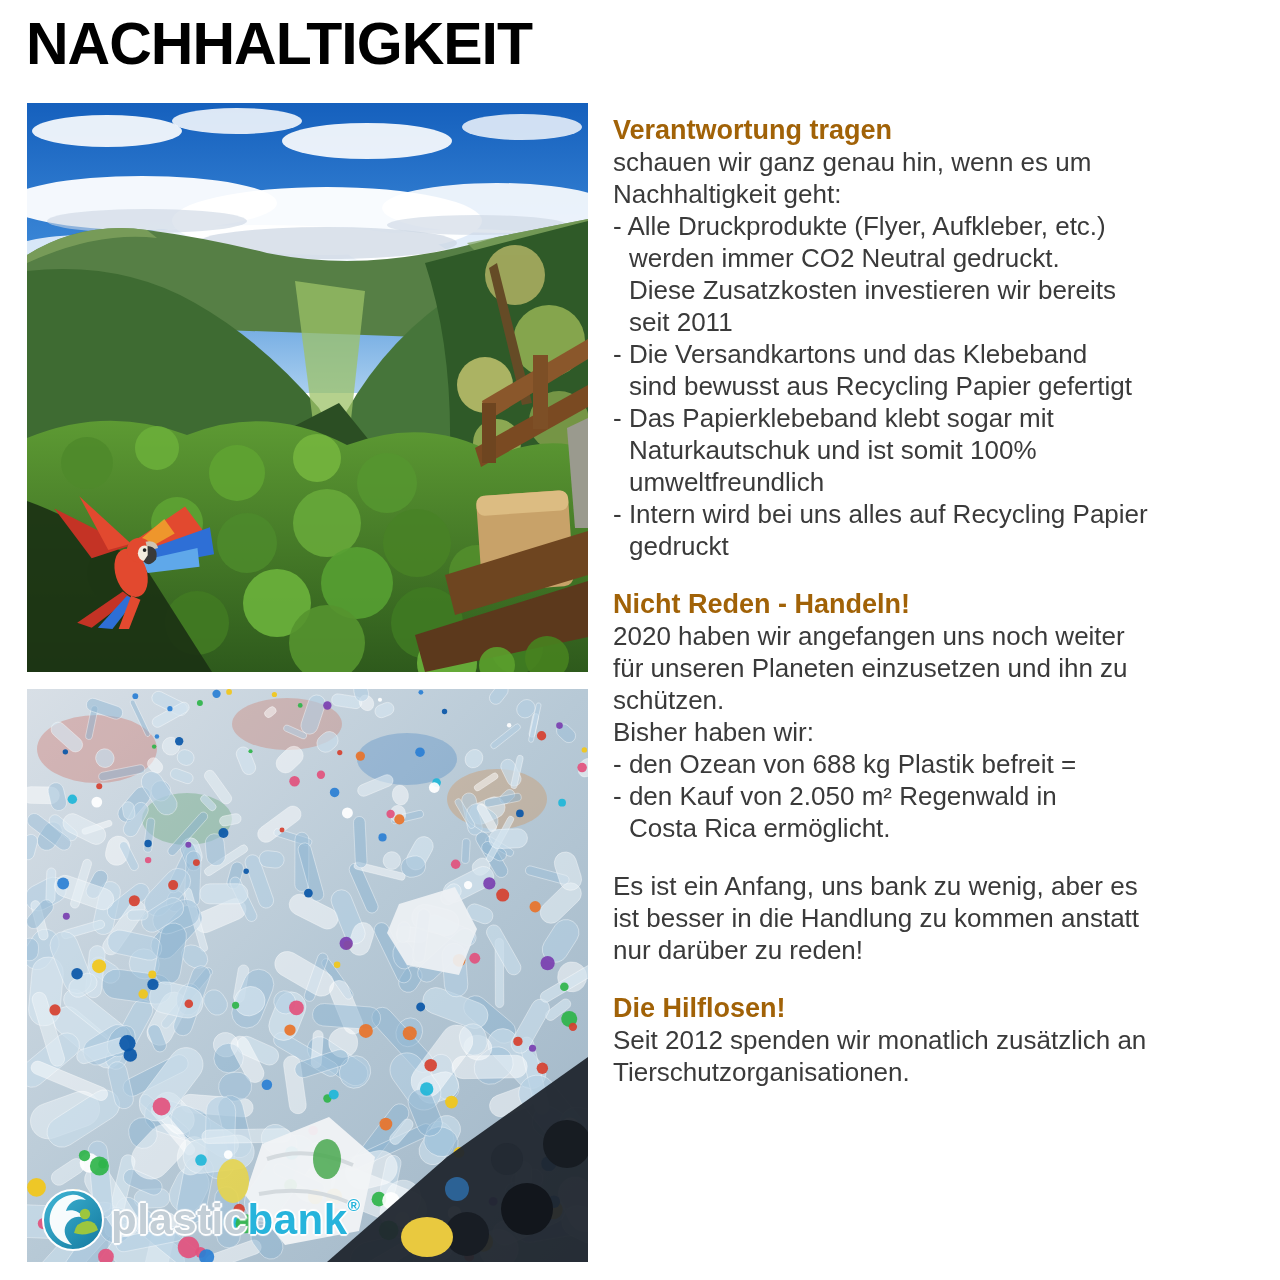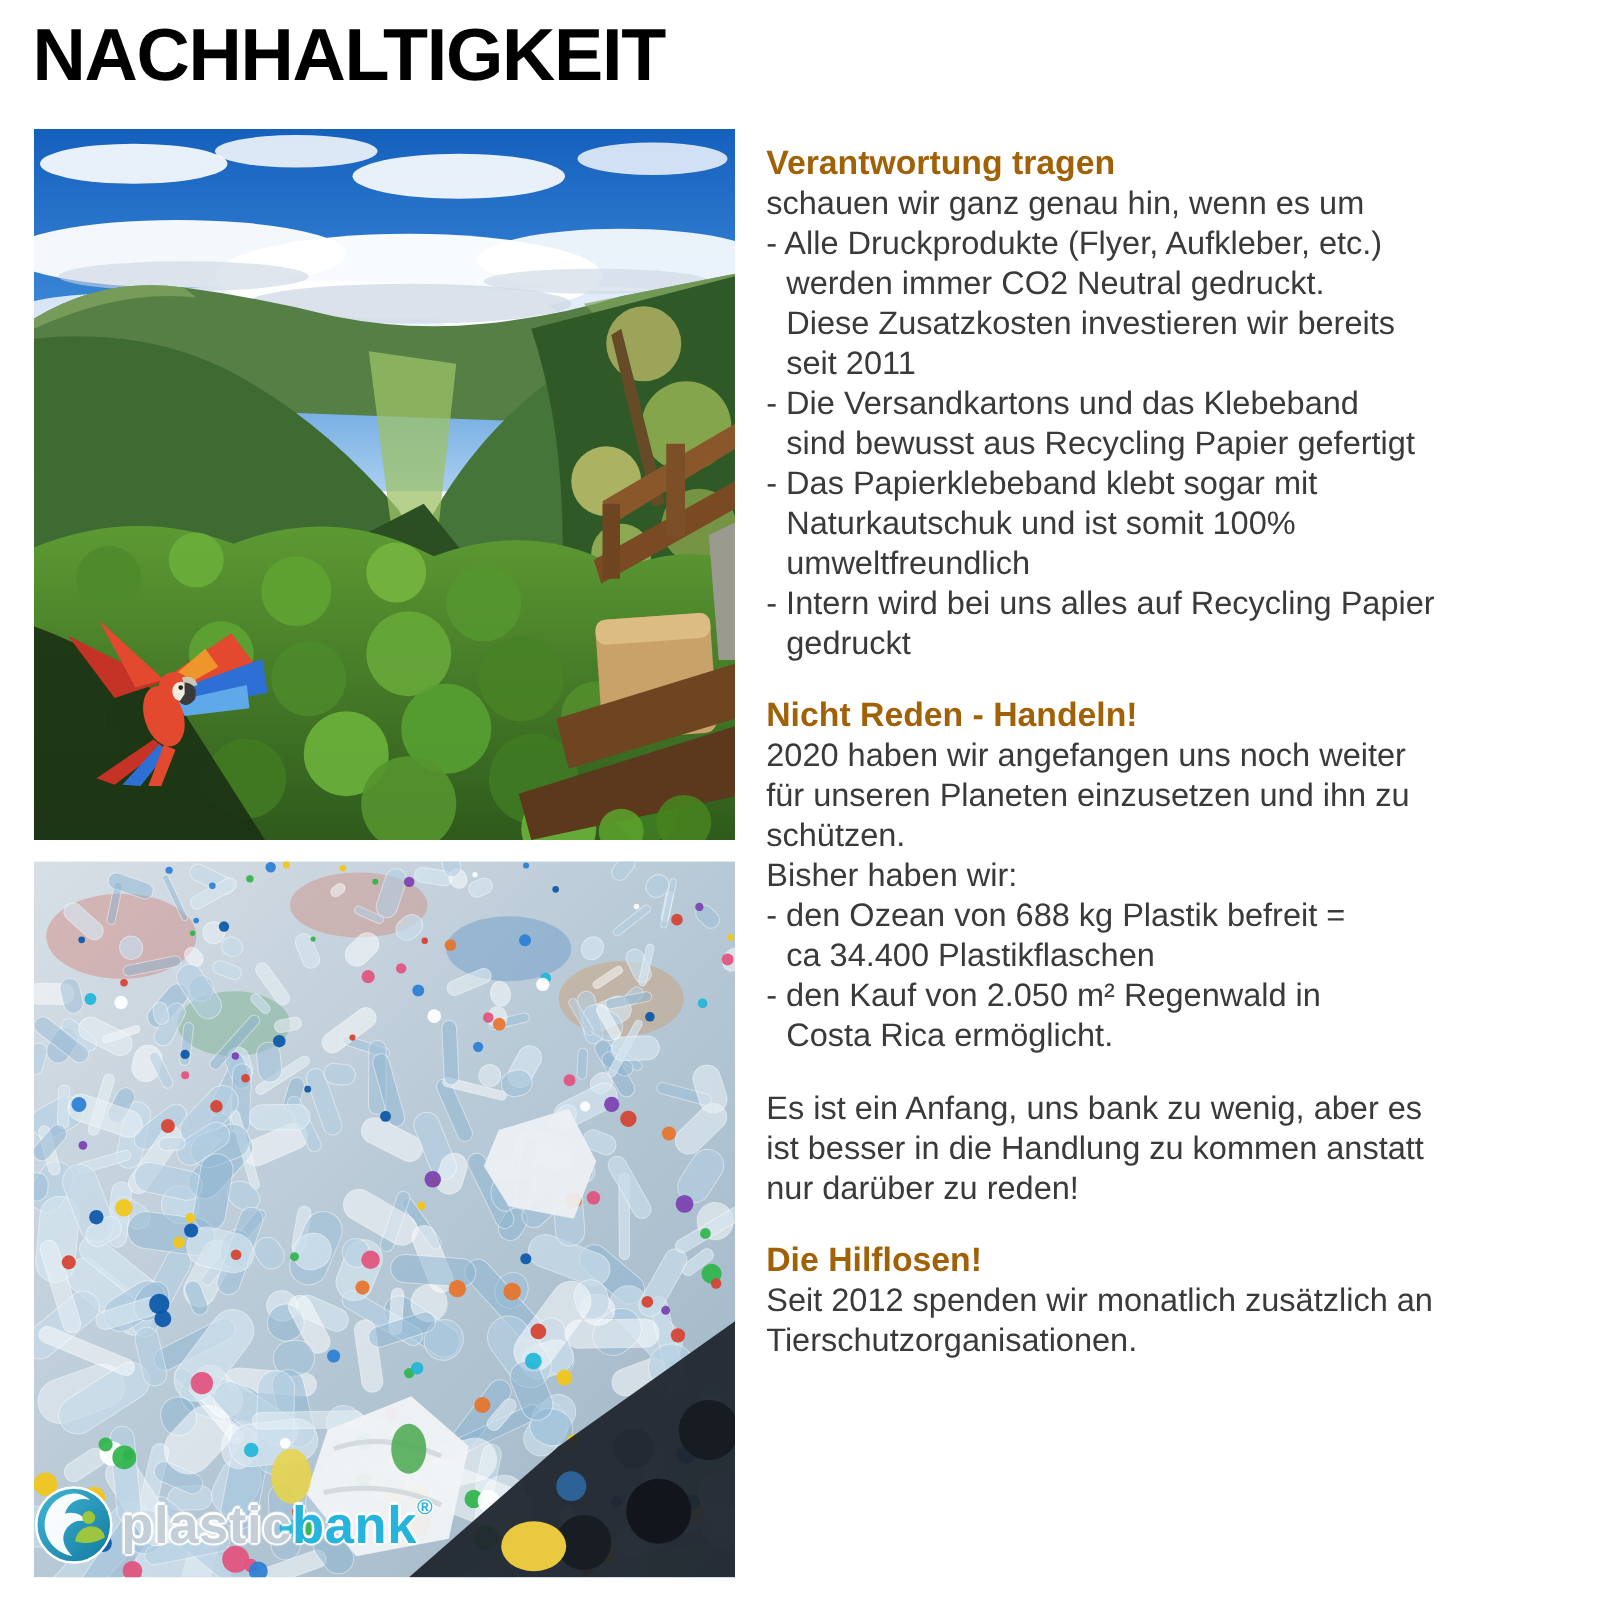--- a/index.html
+++ b/index.html
@@ -23,21 +23,21 @@
   .rw-text{
     position:absolute;left:82px;bottom:6px;
     color:#2f7040;font-weight:700;letter-spacing:3px;line-height:31px;
     text-shadow:0 0 2px rgba(0,0,0,0.25);
   }
   .rw-line1{font-size:28px;}
   .rw-line2{font-size:28px;}
   .rw-der{font-size:15px;letter-spacing:1px;margin-left:7px;font-weight:600;}
 
   
-  .pb-logo{position:absolute;left:0;bottom:10px;display:flex;align-items:center;}
+  .pb-logo{position:absolute;left:14px;bottom:10px;display:flex;align-items:center;}
   .pb-circle{width:64px;height:64px;margin-right:6px;}
   .pb-word{font-size:42px;font-weight:800;letter-spacing:0.5px;white-space:nowrap;}
   .pb-plastic{
     color:#c3ced6;
     text-shadow:-2px 0 1px #fff,2px 0 1px #fff,0 -2px 1px #fff,0 2px 1px #fff,1px 1px 1px #fff,-1px -1px 1px #fff;
   }
   .pb-bank{
     color:#27b4dc;
     text-shadow:-2px 0 1px #fff,2px 0 1px #fff,0 -2px 1px #fff,0 2px 1px #fff,1px 1px 1px #fff,-1px -1px 1px #fff;
   }
@@ -626,40 +626,40 @@
     <div class="pb-word">
       <span class="pb-plastic">plastic</span><span class="pb-bank">bank</span><span class="pb-reg">®</span>
     </div>
   </div>
 </figure>
 
 <main class="text-col" id="text-col">
     <section class="sec">
       <h2>Verantwortung tragen</h2>
       <div class="ln">schauen wir ganz genau hin, wenn es um</div>
+      <div class="ln">Nachhaltigkeit geht:</div>
       <div class="ln">- Alle Druckprodukte (Flyer, Aufkleber, etc.)</div>
       <div class="ln indent">werden immer CO2 Neutral gedruckt.</div>
       <div class="ln indent">Diese Zusatzkosten investieren wir bereits</div>
       <div class="ln indent">seit 2011</div>
       <div class="ln">- Die Versandkartons und das Klebeband</div>
       <div class="ln indent">sind bewusst aus Recycling Papier gefertigt</div>
       <div class="ln">- Das Papierklebeband klebt sogar mit</div>
       <div class="ln indent">Naturkautschuk und ist somit 100%</div>
       <div class="ln indent">umweltfreundlich</div>
       <div class="ln">- Intern wird bei uns alles auf Recycling Papier</div>
       <div class="ln indent">gedruckt</div>
     </section>
     <section class="sec">
       <h2>Nicht Reden - Handeln!</h2>
       <div class="ln">2020 haben wir angefangen uns noch weiter</div>
       <div class="ln">für unseren Planeten einzusetzen und ihn zu</div>
       <div class="ln">schützen.</div>
       <div class="ln">Bisher haben wir:</div>
       <div class="ln">- den Ozean von 688 kg Plastik befreit =</div>
-      <div class="ln indent">ca 34.400 Plastikflaschen</div>
       <div class="ln">- den Kauf von 2.050 m² Regenwald in</div>
       <div class="ln indent">Costa Rica ermöglicht.</div>
     </section>
     <section class="sec">
       <div class="ln">Es ist ein Anfang, uns bank zu wenig, aber es</div>
       <div class="ln">ist besser in die Handlung zu kommen anstatt</div>
       <div class="ln">nur darüber zu reden!</div>
     </section>
     <section class="sec">
       <h2>Die Hilflosen!</h2>

